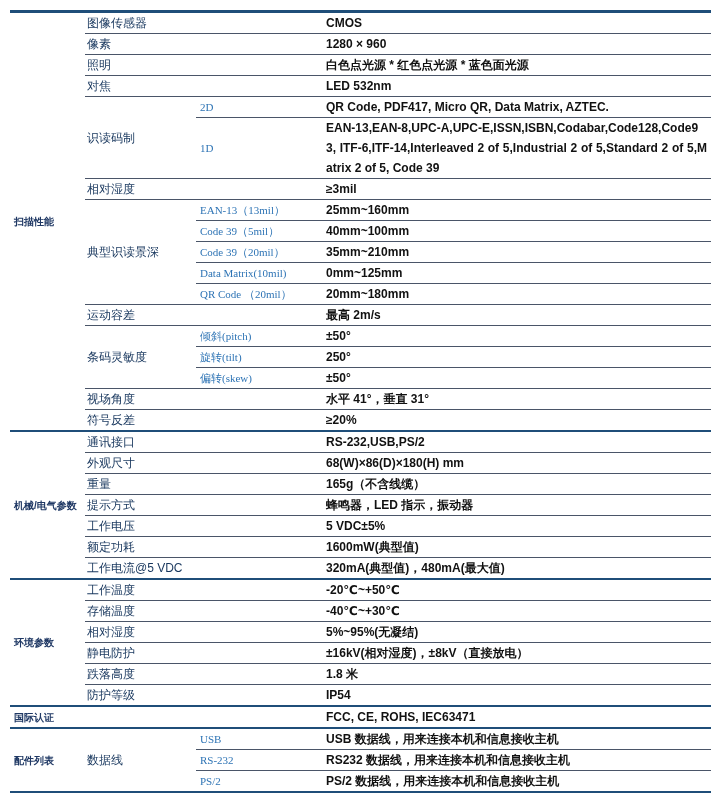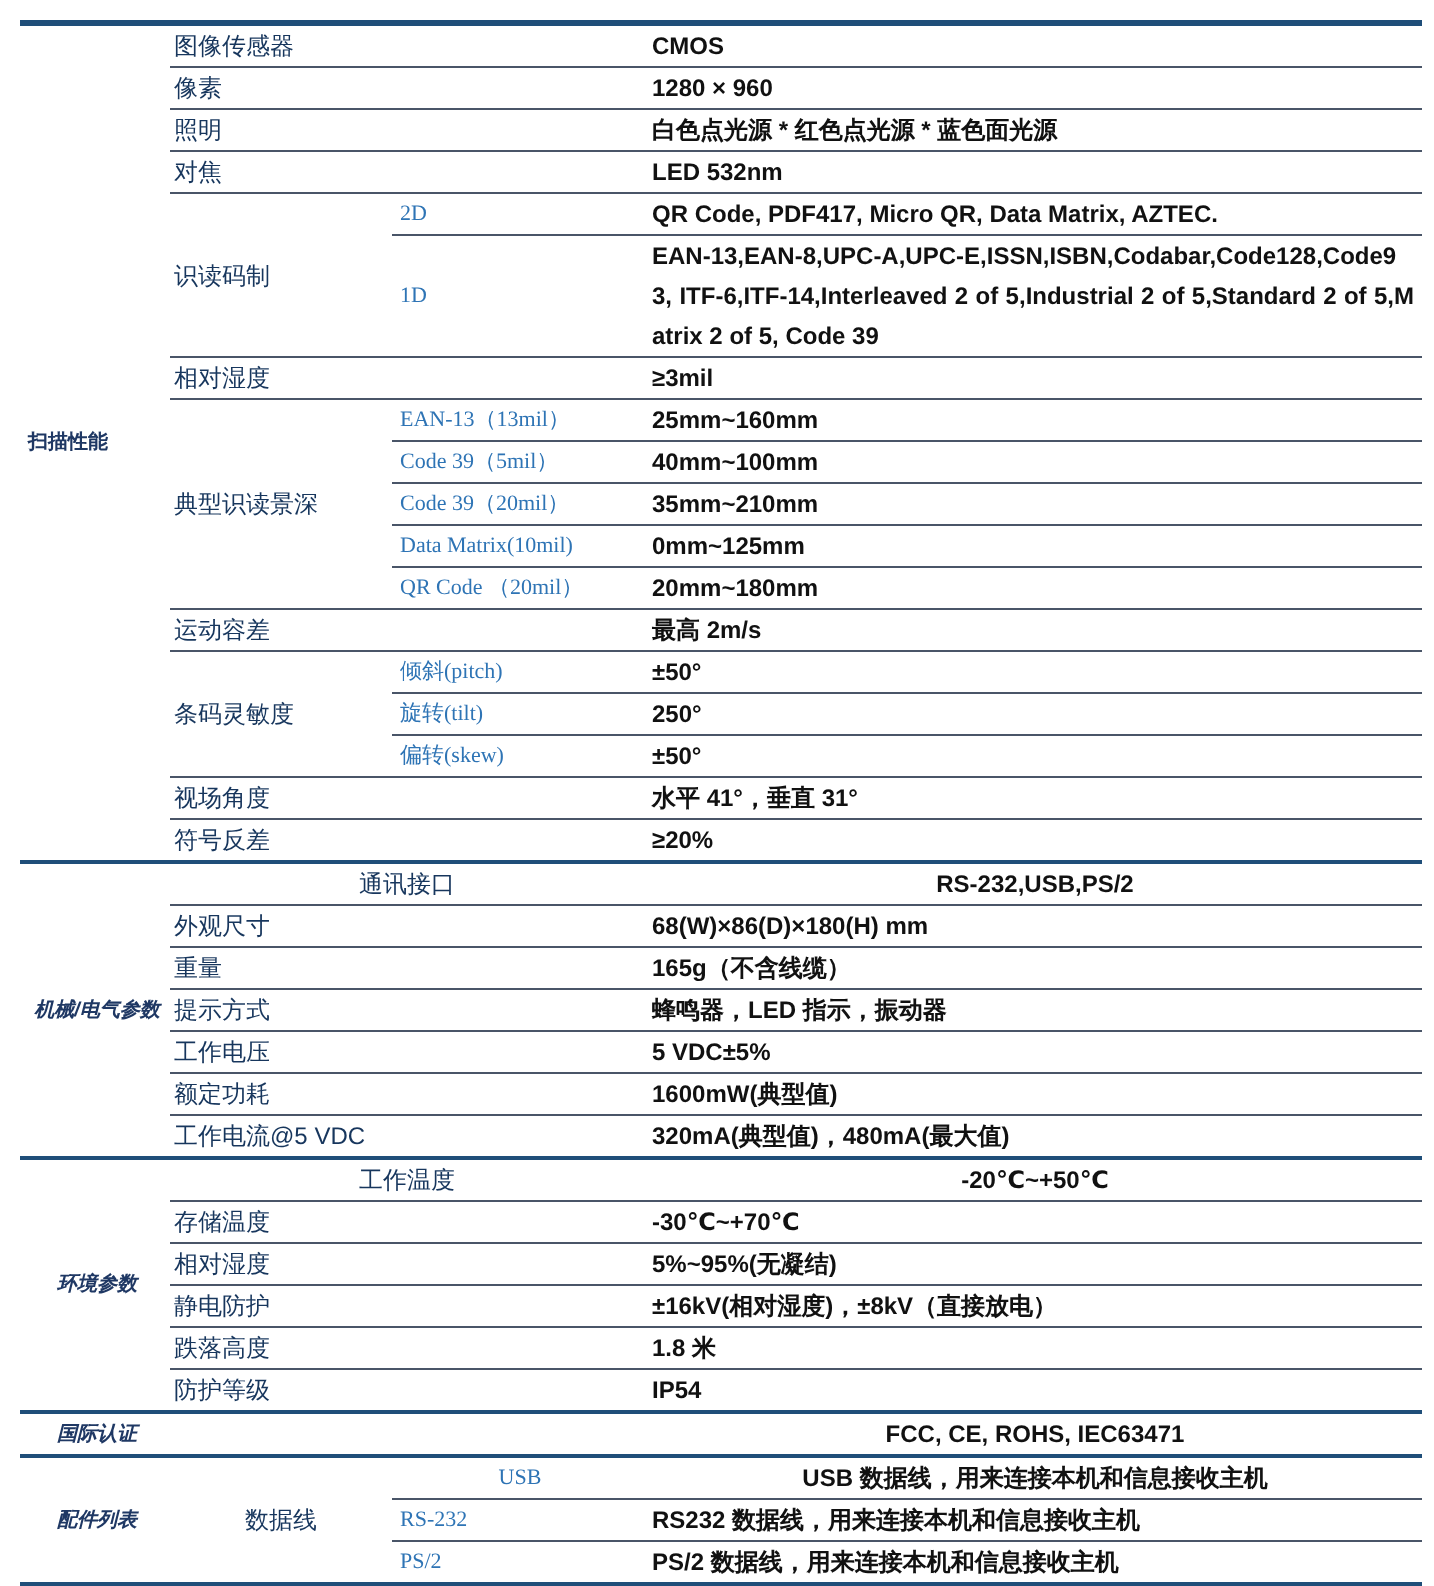--- a/index.html
+++ b/index.html
@@ -26,26 +26,26 @@
   col.c-cat{width:75px;}
   col.c-param{width:111px;}
   col.c-sub{width:126px;}
   col.c-val{width:389px;}
   td{
     height:20px;line-height:20px;vertical-align:middle;
     padding:0 2px;font-size:12px;overflow:hidden;
     border-top:1px solid var(--row-line);
   }
   tr:first-child > td{border-top:none;}
-  tr.sec > td{border-top:2px solid var(--section-line);text-align:center;}
+  tr.sec > td{border-top:2px solid var(--section-line);}
   td.cat{
     color:var(--category-text);font-weight:bold;font-size:10px;
     padding-left:4px;line-height:17px;border-top:none;
   }
-  tr.sec > td.cat{border-top:2px solid var(--section-line);font-style:italic;}
+  tr.sec > td.cat{border-top:2px solid var(--section-line);}
   tr:first-child > td.cat{border-top:none;}
   td.param{color:var(--param-text);padding-left:2px;}
   td.sub{
     color:var(--subparam-text);
     font-family:Liberation Serif, serif;
     font-size:11px;padding-left:4px;
   }
   td.value{color:var(--value-text);padding-left:4px;font-weight:bold;}
   td.justify{
     text-align:justify;text-justify:inter-character;
@@ -172,21 +172,21 @@
         <td class="value">320mA(典型值)，480mA(最大值)</td>
       </tr>
 
       <tr class="sec">
         <td class="cat" rowspan="6">环境参数</td>
         <td class="param" colspan="2">工作温度</td>
         <td class="value">-20℃~+50℃</td>
       </tr>
       <tr>
         <td class="param" colspan="2">存储温度</td>
-        <td class="value">-30℃~+70℃</td>
+        <td class="value">-40℃~+30℃</td>
       </tr>
       <tr>
         <td class="param" colspan="2">相对湿度</td>
         <td class="value">5%~95%(无凝结)</td>
       </tr>
       <tr>
         <td class="param" colspan="2">静电防护</td>
         <td class="value">±16kV(相对湿度)，±8kV（直接放电）</td>
       </tr>
       <tr>

